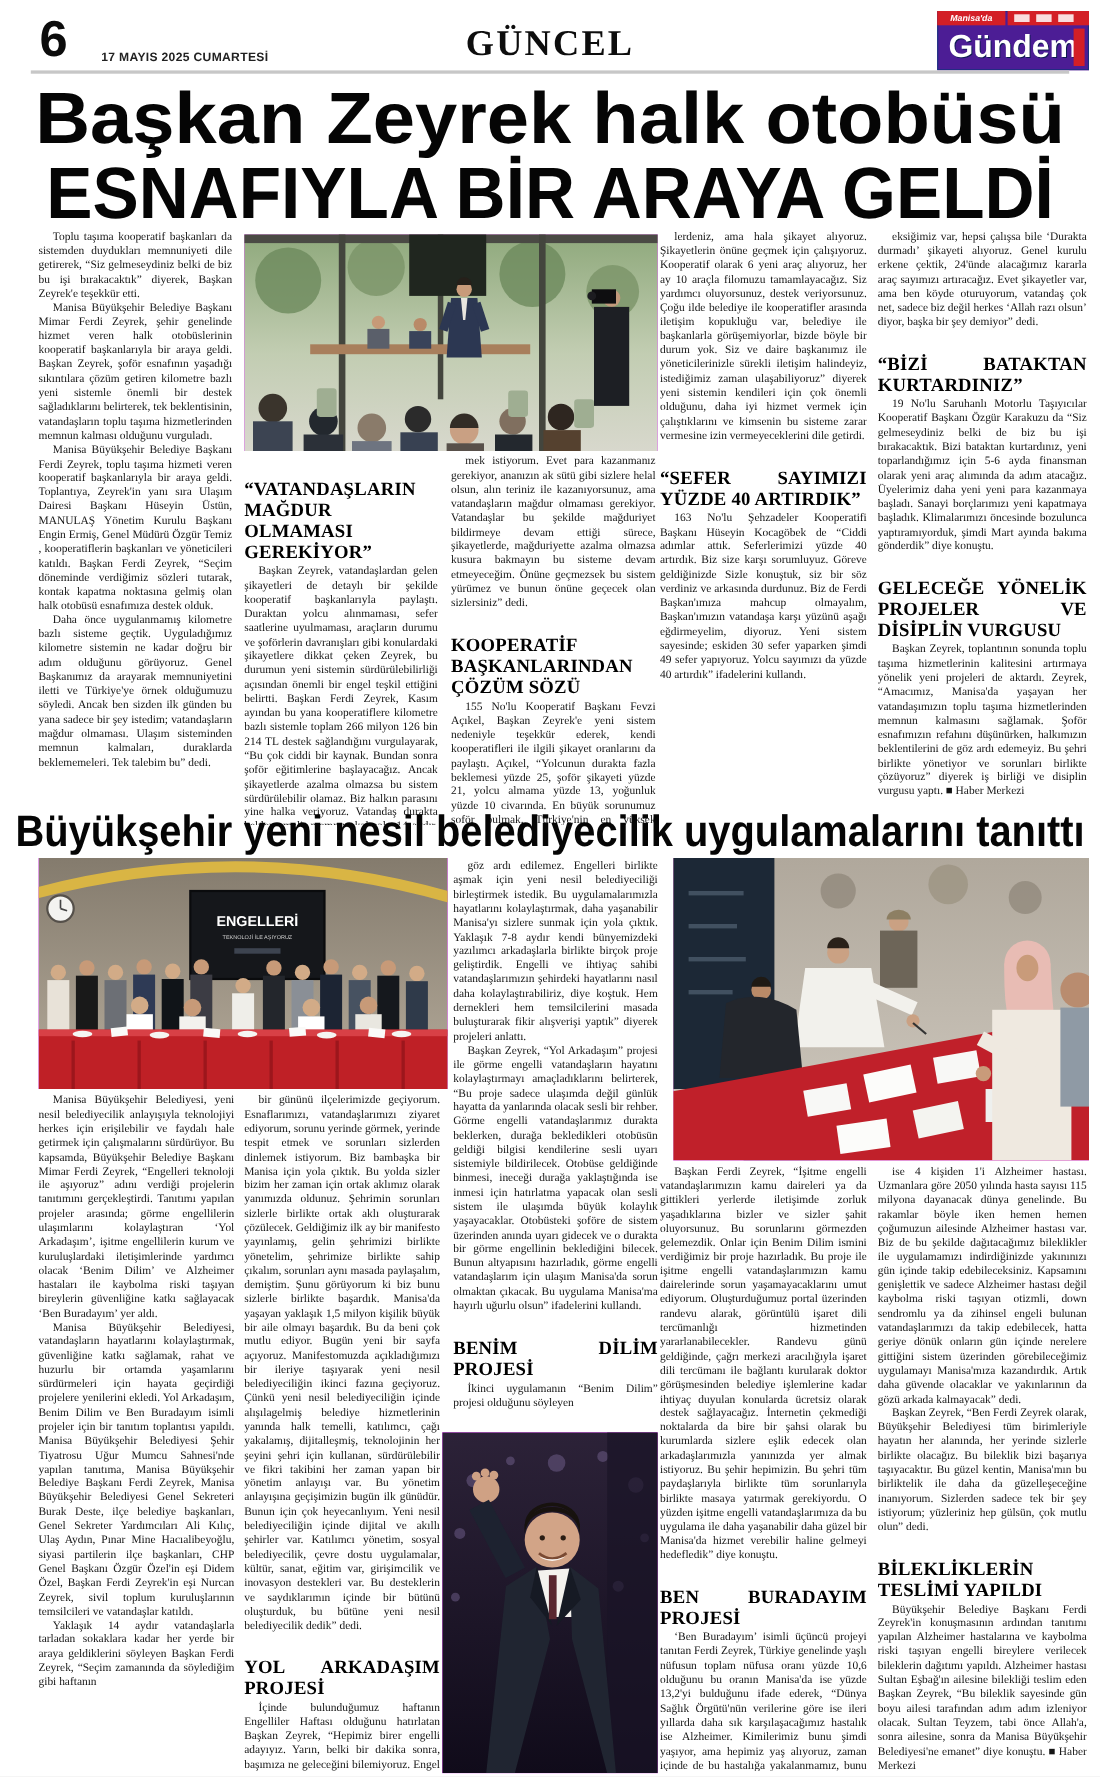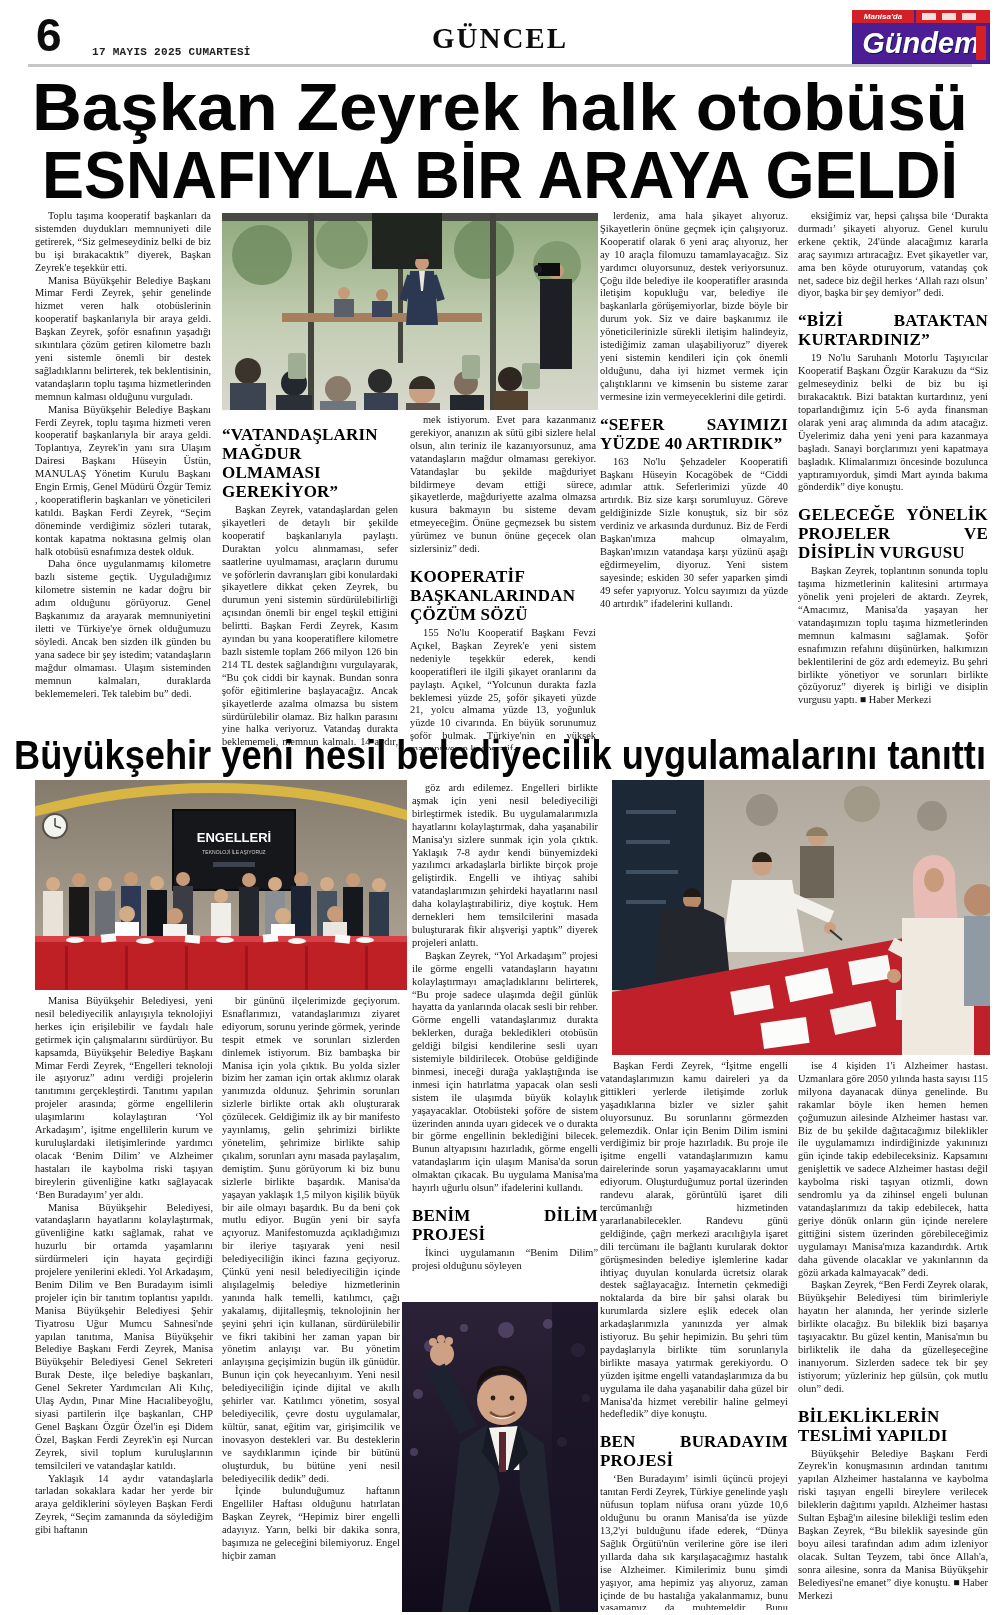--- a/index.html
+++ b/index.html
@@ -1,44 +1,44 @@
 <!DOCTYPE html>
 <html lang="tr"><head>
 <meta charset="utf-8">
 <style>
   html,body{margin:0;padding:0;background:#ededed;}
   .page{position:relative;width:1000px;height:1615px;margin:0 auto;background:#ffffff;
         font-family:"Liberation Serif",serif;color:#141414;overflow:hidden;}
   
   .pagenum{position:absolute;left:36px;top:12px;font-family:"Liberation Sans",sans-serif;
            font-weight:bold;font-size:46px;line-height:46px;color:#0c0c0c;}
-  .dateline{position:absolute;left:92px;top:46px;font-family:Liberation Mono, monospace;
+  .dateline{position:absolute;left:92px;top:46px;font-family:Liberation Sans, sans-serif;
             font-weight:bold;font-size:11px;letter-spacing:.3px;color:#222;}
   .section-title{position:absolute;left:0;right:0;top:22px;text-align:center;
-                 font-family:"Liberation Serif",serif;font-weight:bold;font-size:29px;
+                 font-family:"Liberation Serif",serif;font-weight:bold;font-size:33px;
                  letter-spacing:2px;color:#0d0d0d;}
   .logo{position:absolute;left:852px;top:10px;width:138px;height:54px;background:#4c1d95;
         box-shadow:0 0 0 1px #16307f inset;}
   .logo .tag{position:absolute;left:0;top:0;width:62px;height:13px;background:#d31f26;
              color:#fff;font-family:"Liberation Sans",sans-serif;font-style:italic;
              font-weight:bold;font-size:8px;line-height:13px;text-align:center;}
   .logo .tag2{position:absolute;right:0;top:0;width:74px;height:13px;background:#d31f26;}
   .logo .tag2 i{position:absolute;top:3px;width:14px;height:7px;background:#fff;opacity:.85;}
   .logo .name{position:absolute;left:0;right:0;top:13px;bottom:0;display:flex;align-items:center;
               justify-content:center;color:#ffffff;font-family:"Liberation Sans",sans-serif;
-              font-style:italic;font-weight:bold;font-size:29px;text-shadow:1px 1px 0 #0d1c4f;}
+              font-weight:bold;font-size:29px;text-shadow:1px 1px 0 #0d1c4f;}
   .logo .bar{position:absolute;right:4px;top:16px;width:10px;height:34px;background:#d31f26;}
   .header-rule{position:absolute;left:28px;width:944px;top:64px;height:3px;background:#c7c7c7;}
   
   .headline-svg{position:absolute;display:block;}
   .headline-svg text{font-family:"Liberation Sans",sans-serif;font-weight:bold;fill:#050505;}
   
   .col{position:absolute;overflow:hidden;text-align:justify;font-size:10.4px;line-height:12.9px;}
   .col p{margin:0;text-indent:13px;}
-  .col h3{margin:11px 0 3px;font-size:17px;line-height:19px;font-weight:bold;color:#000;
+  .col h3{margin:21px 0 3px;font-size:17px;line-height:19px;font-weight:bold;color:#000;
           letter-spacing:.2px;text-indent:0;}
   
   .photo{position:absolute;overflow:hidden;background:#d946ef;}
   .photo svg{display:block;width:100%;height:100%;}
 </style>
 </head>
 <body>
 
 <div class="page">
 
@@ -281,20 +281,21 @@
     </svg>
   </div>
 
   <div class="col" style="left:35px;top:995px;width:178px;height:615px">
       <p>Manisa Büyükşehir Belediyesi, yeni nesil belediyecilik anlayışıyla teknolojiyi herkes için erişilebilir ve faydalı hale getirmek için çalışmalarını sürdürüyor. Bu kapsamda, Büyükşehir Belediye Başkanı Mimar Ferdi Zeyrek, “Engelleri teknoloji ile aşıyoruz” adını verdiği projelerin tanıtımını gerçekleştirdi. Tanıtımı yapılan projeler arasında; görme engellilerin ulaşımlarını kolaylaştıran ‘Yol Arkadaşım’, işitme engellilerin kurum ve kuruluşlardaki iletişimlerinde yardımcı olacak ‘Benim Dilim’ ve Alzheimer hastaları ile kaybolma riski taşıyan bireylerin güvenliğine katkı sağlayacak ‘Ben Buradayım’ yer aldı.</p>
       <p>Manisa Büyükşehir Belediyesi, vatandaşların hayatlarını kolaylaştırmak, güvenliğine katkı sağlamak, rahat ve huzurlu bir ortamda yaşamlarını sürdürmeleri için hayata geçirdiği projelere yenilerini ekledi. Yol Arkadaşım, Benim Dilim ve Ben Buradayım isimli projeler için bir tanıtım toplantısı yapıldı. Manisa Büyükşehir Belediyesi Şehir Tiyatrosu Uğur Mumcu Sahnesi'nde yapılan tanıtıma, Manisa Büyükşehir Belediye Başkanı Ferdi Zeyrek, Manisa Büyükşehir Belediyesi Genel Sekreteri Burak Deste, ilçe belediye başkanları, Genel Sekreter Yardımcıları Ali Kılıç, Ulaş Aydın, Pınar Mine Hacıalibeyoğlu, siyasi partilerin ilçe başkanları, CHP Genel Başkanı Özgür Özel'in eşi Didem Özel, Başkan Ferdi Zeyrek'in eşi Nurcan Zeyrek, sivil toplum kuruluşlarının temsilcileri ve vatandaşlar katıldı.</p>
       <p>Yaklaşık 14 aydır vatandaşlarla tarladan sokaklara kadar her yerde bir araya geldiklerini söyleyen Başkan Ferdi Zeyrek, “Seçim zamanında da söylediğim gibi haftanın</p>
     </div>
   <div class="col" style="left:222px;top:995px;width:178px;height:615px">
       <p>bir gününü ilçelerimizde geçiyorum. Esnaflarımızı, vatandaşlarımızı ziyaret ediyorum, sorunu yerinde görmek, yerinde tespit etmek ve sorunları sizlerden dinlemek istiyorum. Biz bambaşka bir Manisa için yola çıktık. Bu yolda sizler bizim her zaman için ortak aklımız olarak yanımızda oldunuz. Şehrimin sorunları sizlerle birlikte ortak aklı oluşturarak çözülecek. Geldiğimiz ilk ay bir manifesto yayınlamış, gelin şehrimizi birlikte yönetelim, şehrimize birlikte sahip çıkalım, sorunları aynı masada paylaşalım, demiştim. Şunu görüyorum ki biz bunu sizlerle birlikte başardık. Manisa'da yaşayan yaklaşık 1,5 milyon kişilik büyük bir aile olmayı başardık. Bu da beni çok mutlu ediyor. Bugün yeni bir sayfa açıyoruz. Manifestomuzda açıkladığımızı bir ileriye taşıyarak yeni nesil belediyeciliğin ikinci fazına geçiyoruz. Çünkü yeni nesil belediyeciliğin içinde alışılagelmiş belediye hizmetlerinin yanında halk temelli, katılımcı, çağı yakalamış, dijitalleşmiş, teknolojinin her şeyini şehri için kullanan, sürdürülebilir ve fikri takibini her zaman yapan bir yönetim anlayışı var. Bu yönetim anlayışına geçişimizin bugün ilk günüdür. Bunun için çok heyecanlıyım. Yeni nesil belediyeciliğin içinde dijital ve akıllı şehirler var. Katılımcı yönetim, sosyal belediyecilik, çevre dostu uygulamalar, kültür, sanat, eğitim var, girişimcilik ve inovasyon destekleri var. Bu desteklerin ve saydıklarımın içinde bir bütünü oluşturduk, bu bütüne yeni nesil belediyecilik dedik” dedi.</p>
+      <h3>YOL ARKADAŞIM PROJESİ</h3>
       <p>İçinde bulunduğumuz haftanın Engelliler Haftası olduğunu hatırlatan Başkan Zeyrek, “Hepimiz birer engelli adayıyız. Yarın, belki bir dakika sonra, başımıza ne geleceğini bilemiyoruz. Engel hiçbir zaman</p>
     </div>
   <div class="col" style="left:412px;top:782px;width:186px;height:516px">
       <p>göz ardı edilemez. Engelleri birlikte aşmak için yeni nesil belediyeciliği birleştirmek istedik. Bu uygulamalarımızla hayatlarını kolaylaştırmak, daha yaşanabilir Manisa'yı sizlere sunmak için yola çıktık. Yaklaşık 7-8 aydır kendi bünyemizdeki yazılımcı arkadaşlarla birlikte birçok proje geliştirdik. Engelli ve ihtiyaç sahibi vatandaşlarımızın şehirdeki hayatlarını nasıl daha kolaylaştırabiliriz, diye koştuk. Hem dernekleri hem temsilcilerini masada buluşturarak fikir alışverişi yaptık” diyerek projeleri anlattı.</p>
       <p>Başkan Zeyrek, “Yol Arkadaşım” projesi ile görme engelli vatandaşların hayatını kolaylaştırmayı amaçladıklarını belirterek, “Bu proje sadece ulaşımda değil günlük hayatta da yanlarında olacak sesli bir rehber. Görme engelli vatandaşlarımız durakta beklerken, durağa bekledikleri otobüsün geldiği bilgisi kendilerine sesli uyarı sistemiyle bildirilecek. Otobüse geldiğinde binmesi, ineceği durağa yaklaştığında ise inmesi için hatırlatma yapacak olan sesli sistem ile ulaşımda büyük kolaylık yaşayacaklar. Otobüsteki şoföre de sistem üzerinden anında uyarı gidecek ve o durakta bir görme engellinin beklediğini bilecek. Bunun altyapısını hazırladık, görme engelli vatandaşlarım için ulaşım Manisa'da sorun olmaktan çıkacak. Bu uygulama Manisa'ma hayırlı uğurlu olsun” ifadelerini kullandı.</p>
       <h3>BENİM DİLİM PROJESİ</h3>
       <p>İkinci uygulamanın “Benim Dilim” projesi olduğunu söyleyen</p>
     </div>
   <div class="col" style="left:600px;top:1060px;width:188px;height:550px">
       <p>Başkan Ferdi Zeyrek, “İşitme engelli vatandaşlarımızın kamu daireleri ya da gittikleri yerlerde iletişimde zorluk yaşadıklarına bizler ve sizler şahit oluyorsunuz. Bu sorunlarını görmezden gelemezdik. Onlar için Benim Dilim ismini verdiğimiz bir proje hazırladık. Bu proje ile işitme engelli vatandaşlarımızın kamu dairelerinde sorun yaşamayacaklarını umut ediyorum. Oluşturduğumuz portal üzerinden randevu alarak, görüntülü işaret dili tercümanlığı hizmetinden yararlanabilecekler. Randevu günü geldiğinde, çağrı merkezi aracılığıyla işaret dili tercümanı ile bağlantı kurularak doktor görüşmesinden belediye işlemlerine kadar ihtiyaç duyulan konularda ücretsiz olarak destek sağlayacağız. İnternetin çekmediği noktalarda da bire bir şahsi olarak bu kurumlarda sizlere eşlik edecek olan arkadaşlarımızla yanınızda yer almak istiyoruz. Bu şehir hepimizin. Bu şehri tüm paydaşlarıyla birlikte tüm sorunlarıyla birlikte masaya yatırmak gerekiyordu. O yüzden işitme engelli vatandaşlarımıza da bu uygulama ile daha yaşanabilir daha güzel bir Manisa'da hizmet verebilir haline gelmeyi hedefledik” diye konuştu.</p>

